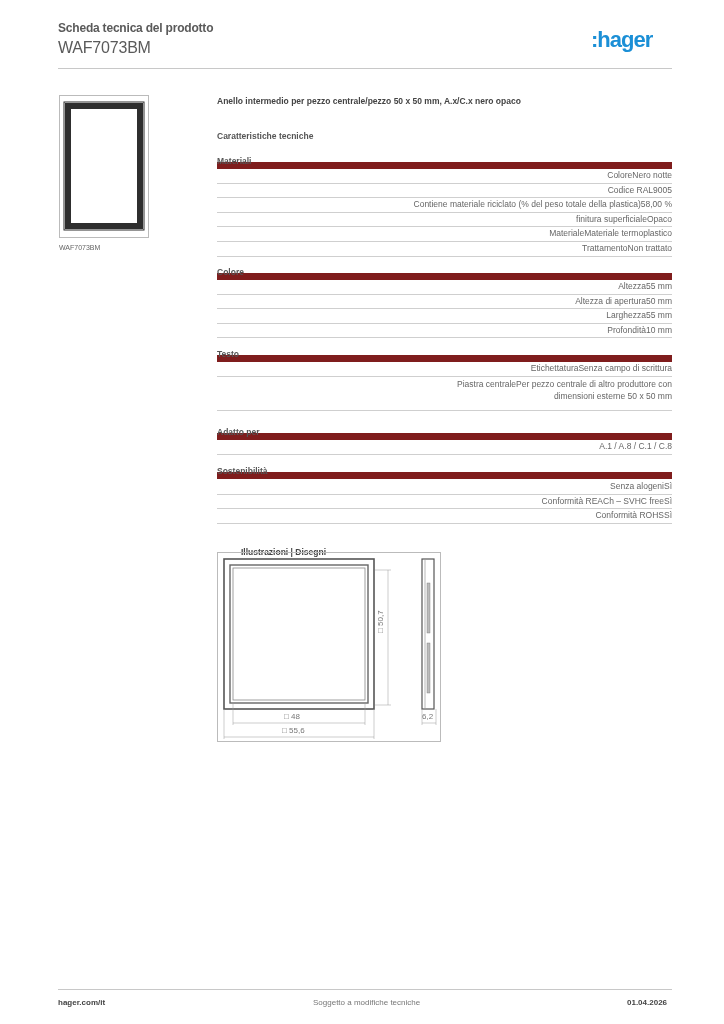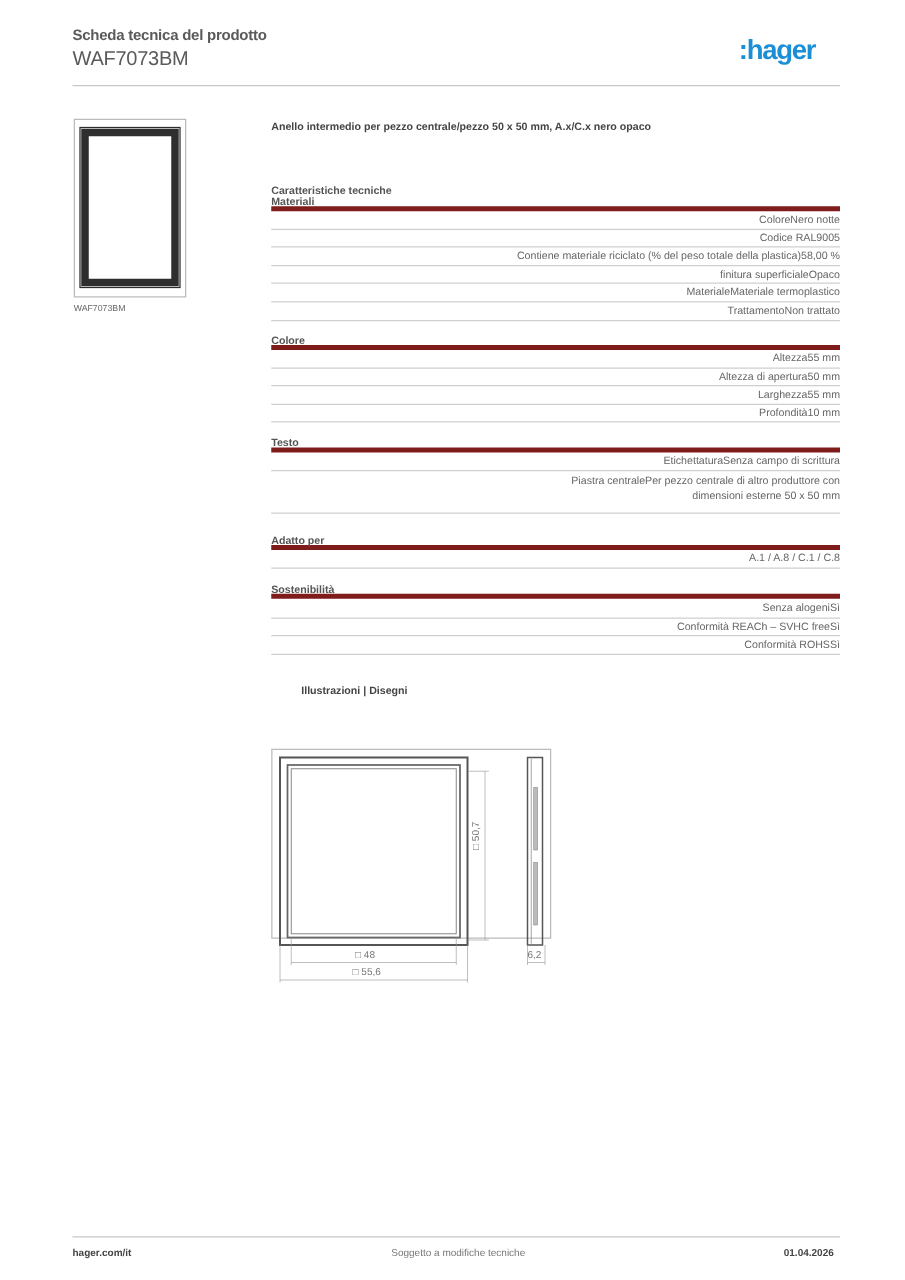--- a/index.html
+++ b/index.html
@@ -9,30 +9,30 @@
   .hdr-code { position: absolute; left: 58px; top: 39px; font-size: 16px; color: #5a5a5a; letter-spacing: -0.2px; }
   .logo { position: absolute; left: 591px; top: 27px; font-size: 22px; font-weight: bold; color: #1b8fd6; letter-spacing: -1px; }
   .hdr-line { position: absolute; left: 58px; top: 68px; width: 614px; height: 1px; background: #c8c8c8; }
 
   .prod-img { position: absolute; left: 59px; top: 95px; width: 90px; height: 143px; border: 1px solid #bbb; }
   .prod-img svg { display: block; }
   .prod-caption { position: absolute; left: 59px; top: 244px; font-size: 7px; color: #666; }
 
   .main { position: absolute; left: 217px; top: 0; width: 455px; }
   .desc { position: absolute; top: 96px; left: 0; font-size: 8.5px; font-weight: bold; color: #444; white-space: nowrap; }
-  .char-title { position: absolute; top: 131px; left: 0; font-size: 8.5px; font-weight: bold; color: #555; margin-top: 16px; }
+  .char-title { position: absolute; top: 131px; left: 0; font-size: 8.5px; font-weight: bold; color: #555; }
 
   .section { position: absolute; left: 0; width: 455px; }
-  .sec-head { font-size: 8.5px; font-weight: bold; color: #555; height: 14px; line-height: 13px; border-bottom: 4px solid #7f1d1d; }
+  .sec-head { font-size: 8.5px; font-weight: bold; color: #555; height: 14px; line-height: 13px; border-bottom: 7px solid #7f1d1d; }
   .row { display: flex; justify-content: flex-end; font-size: 8.5px; color: #666; min-height: 14.6px; line-height: 13.6px; border-bottom: 1px solid #cfcfcf; }
   .row .v { text-align: right; }
   .row.multi { line-height: 12px; padding-top: 1px; padding-bottom: 8px; }
 
   .ill-title { position: absolute; top: 547px; left: 0; font-size: 8.5px; font-weight: bold; color: #444; padding-left: 24px; }
-  .drawing { position: absolute; left: 0; top: 599px; width: 224px; height: 152px; border: 1px solid #bbb; }
+  .drawing { position: absolute; left: 0; top: 552px; width: 224px; height: 190px; border: 1px solid #bbb; }
 
   .ftr-line { position: absolute; left: 58px; top: 989px; width: 614px; height: 1px; background: #c8c8c8; }
   .ftr-left { position: absolute; left: 58px; top: 998px; font-size: 8px; font-weight: bold; color: #444; }
   .ftr-center { position: absolute; left: 313px; top: 998px; font-size: 8px; color: #777; }
   .ftr-right { position: absolute; left: 627px; top: 998px; font-size: 8px; font-weight: bold; color: #444; }
 </style>
 </head>
 <body>
 
 <div>

